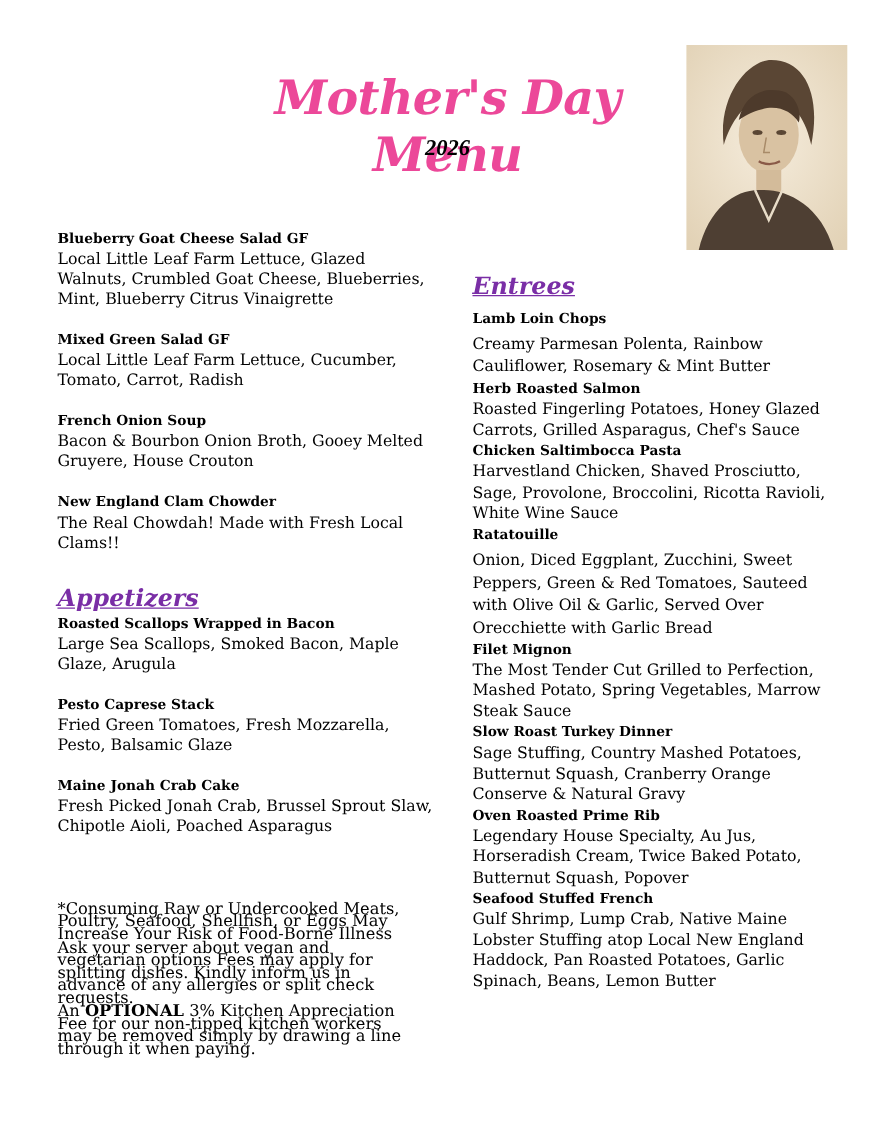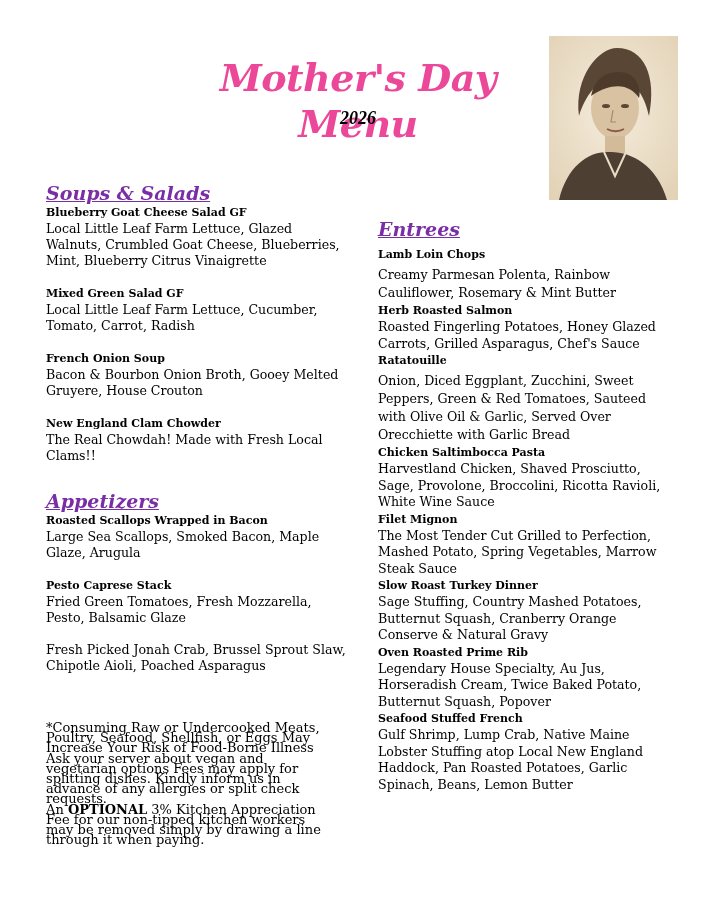--- a/index.html
+++ b/index.html
@@ -42,21 +42,20 @@
     <ellipse cx="76" cy="70" rx="4" ry="2" fill="#5a4634"></ellipse>
     <path d="M64 74 L 62 86 L 67 86" stroke="#a88a68" stroke-width="1.2" fill="none"></path>
     <path d="M58 93 C 63 96, 70 96, 75 93" stroke="#8a5a48" stroke-width="1.8" fill="none"></path>
     <rect x="56" y="100" width="20" height="18" fill="#d3bb9a"></rect>
     <path d="M10 164 C 18 130, 40 115, 60 116 C 80 115, 108 128, 118 164 Z" fill="#4e3f33"></path>
     <path d="M55 116 L 66 140 L 77 116" stroke="#e8dcc8" stroke-width="2" fill="none"></path>
   </svg>
 </div>
 
 <div class="col left">
-  <div class="section-title">Soups &amp; Salads</div>
   <div class="item">
     <div class="item-name">Blueberry Goat Cheese Salad   GF</div>
     <div class="item-desc">Local Little Leaf Farm Lettuce, Glazed Walnuts, Crumbled Goat Cheese, Blueberries, Mint, Blueberry Citrus Vinaigrette</div>
   </div>
   <div class="item">
     <div class="item-name">Mixed Green Salad   GF</div>
     <div class="item-desc">Local Little Leaf Farm Lettuce, Cucumber, Tomato, Carrot, Radish</div>
   </div>
   <div class="item">
     <div class="item-name">French Onion Soup</div>
@@ -70,41 +69,42 @@
   <div class="section-title">Appetizers</div>
   <div class="item">
     <div class="item-name">Roasted Scallops Wrapped in Bacon</div>
     <div class="item-desc">Large Sea Scallops, Smoked Bacon, Maple Glaze, Arugula</div>
   </div>
   <div class="item">
     <div class="item-name">Pesto Caprese Stack</div>
     <div class="item-desc">Fried Green Tomatoes, Fresh Mozzarella, Pesto, Balsamic Glaze</div>
   </div>
   <div class="item">
+    <div class="item-name">Maine Jonah Crab Cake</div>
     <div class="item-desc">Fresh Picked Jonah Crab, Brussel Sprout Slaw, Chipotle Aioli, Poached Asparagus</div>
   </div>
 </div>
 
 <div class="col right">
   <div class="section-title" style="margin-bottom:6px;">Entrees</div>
   <div class="item">
     <div class="item-name" style="margin-bottom:3px;">Lamb Loin Chops</div>
     <div class="item-desc" style="line-height:18px;">Creamy Parmesan Polenta, Rainbow Cauliflower, Rosemary &amp; Mint Butter</div>
   </div>
   <div class="item">
     <div class="item-name">Herb Roasted Salmon</div>
     <div class="item-desc">Roasted Fingerling Potatoes, Honey Glazed Carrots, Grilled Asparagus, Chef's Sauce</div>
   </div>
   <div class="item">
+    <div class="item-name">Chicken Saltimbocca Pasta</div>
+    <div class="item-desc">Harvestland Chicken, Shaved Prosciutto, Sage, Provolone, Broccolini, Ricotta Ravioli, White Wine Sauce</div>
+  </div>
+  <div class="item">
     <div class="item-name" style="margin-bottom:3px;">Ratatouille</div>
     <div class="item-desc" style="line-height:18px;">Onion, Diced Eggplant, Zucchini, Sweet Peppers, Green &amp; Red Tomatoes, Sauteed with Olive Oil &amp; Garlic, Served Over Orecchiette with Garlic Bread</div>
-  </div>
-  <div class="item">
-    <div class="item-name">Chicken Saltimbocca Pasta</div>
-    <div class="item-desc">Harvestland Chicken, Shaved Prosciutto, Sage, Provolone, Broccolini, Ricotta Ravioli, White Wine Sauce</div>
   </div>
   <div class="item">
     <div class="item-name">Filet Mignon</div>
     <div class="item-desc">The Most Tender Cut Grilled to Perfection, Mashed Potato, Spring Vegetables, Marrow Steak Sauce</div>
   </div>
   <div class="item">
     <div class="item-name">Slow Roast Turkey Dinner</div>
     <div class="item-desc">Sage Stuffing, Country Mashed Potatoes, Butternut Squash, Cranberry Orange Conserve &amp; Natural Gravy</div>
   </div>
   <div class="item">

